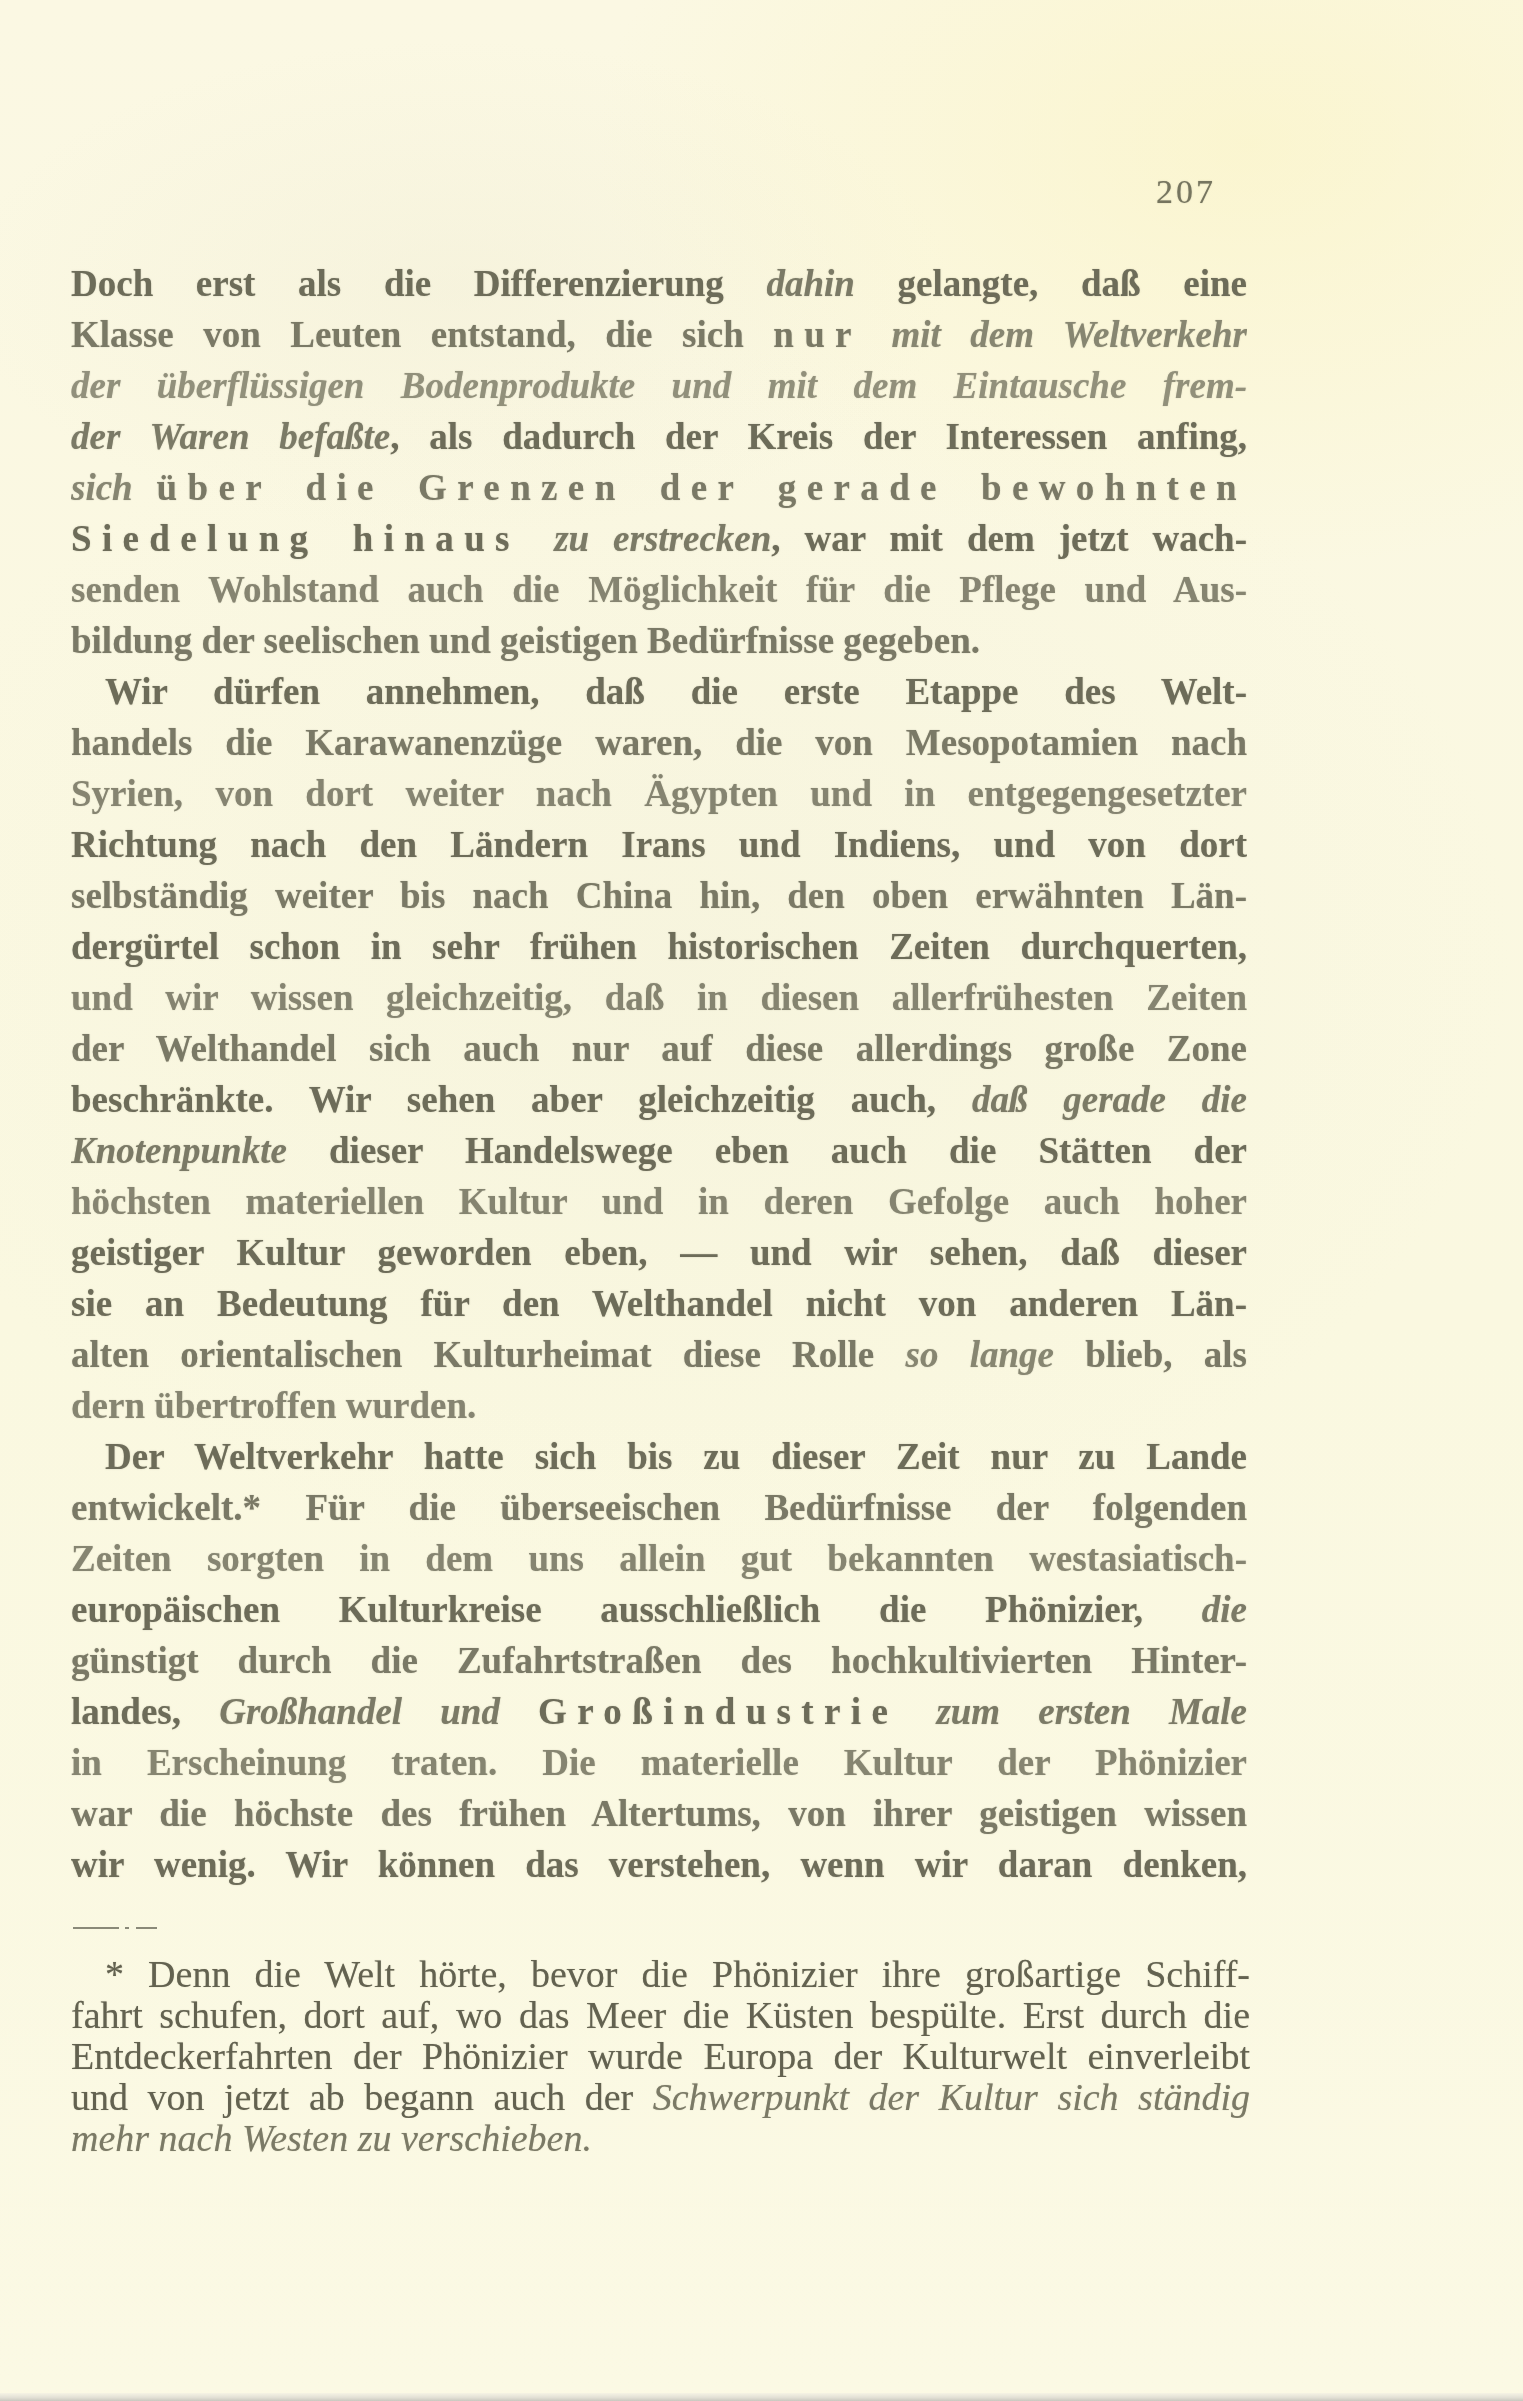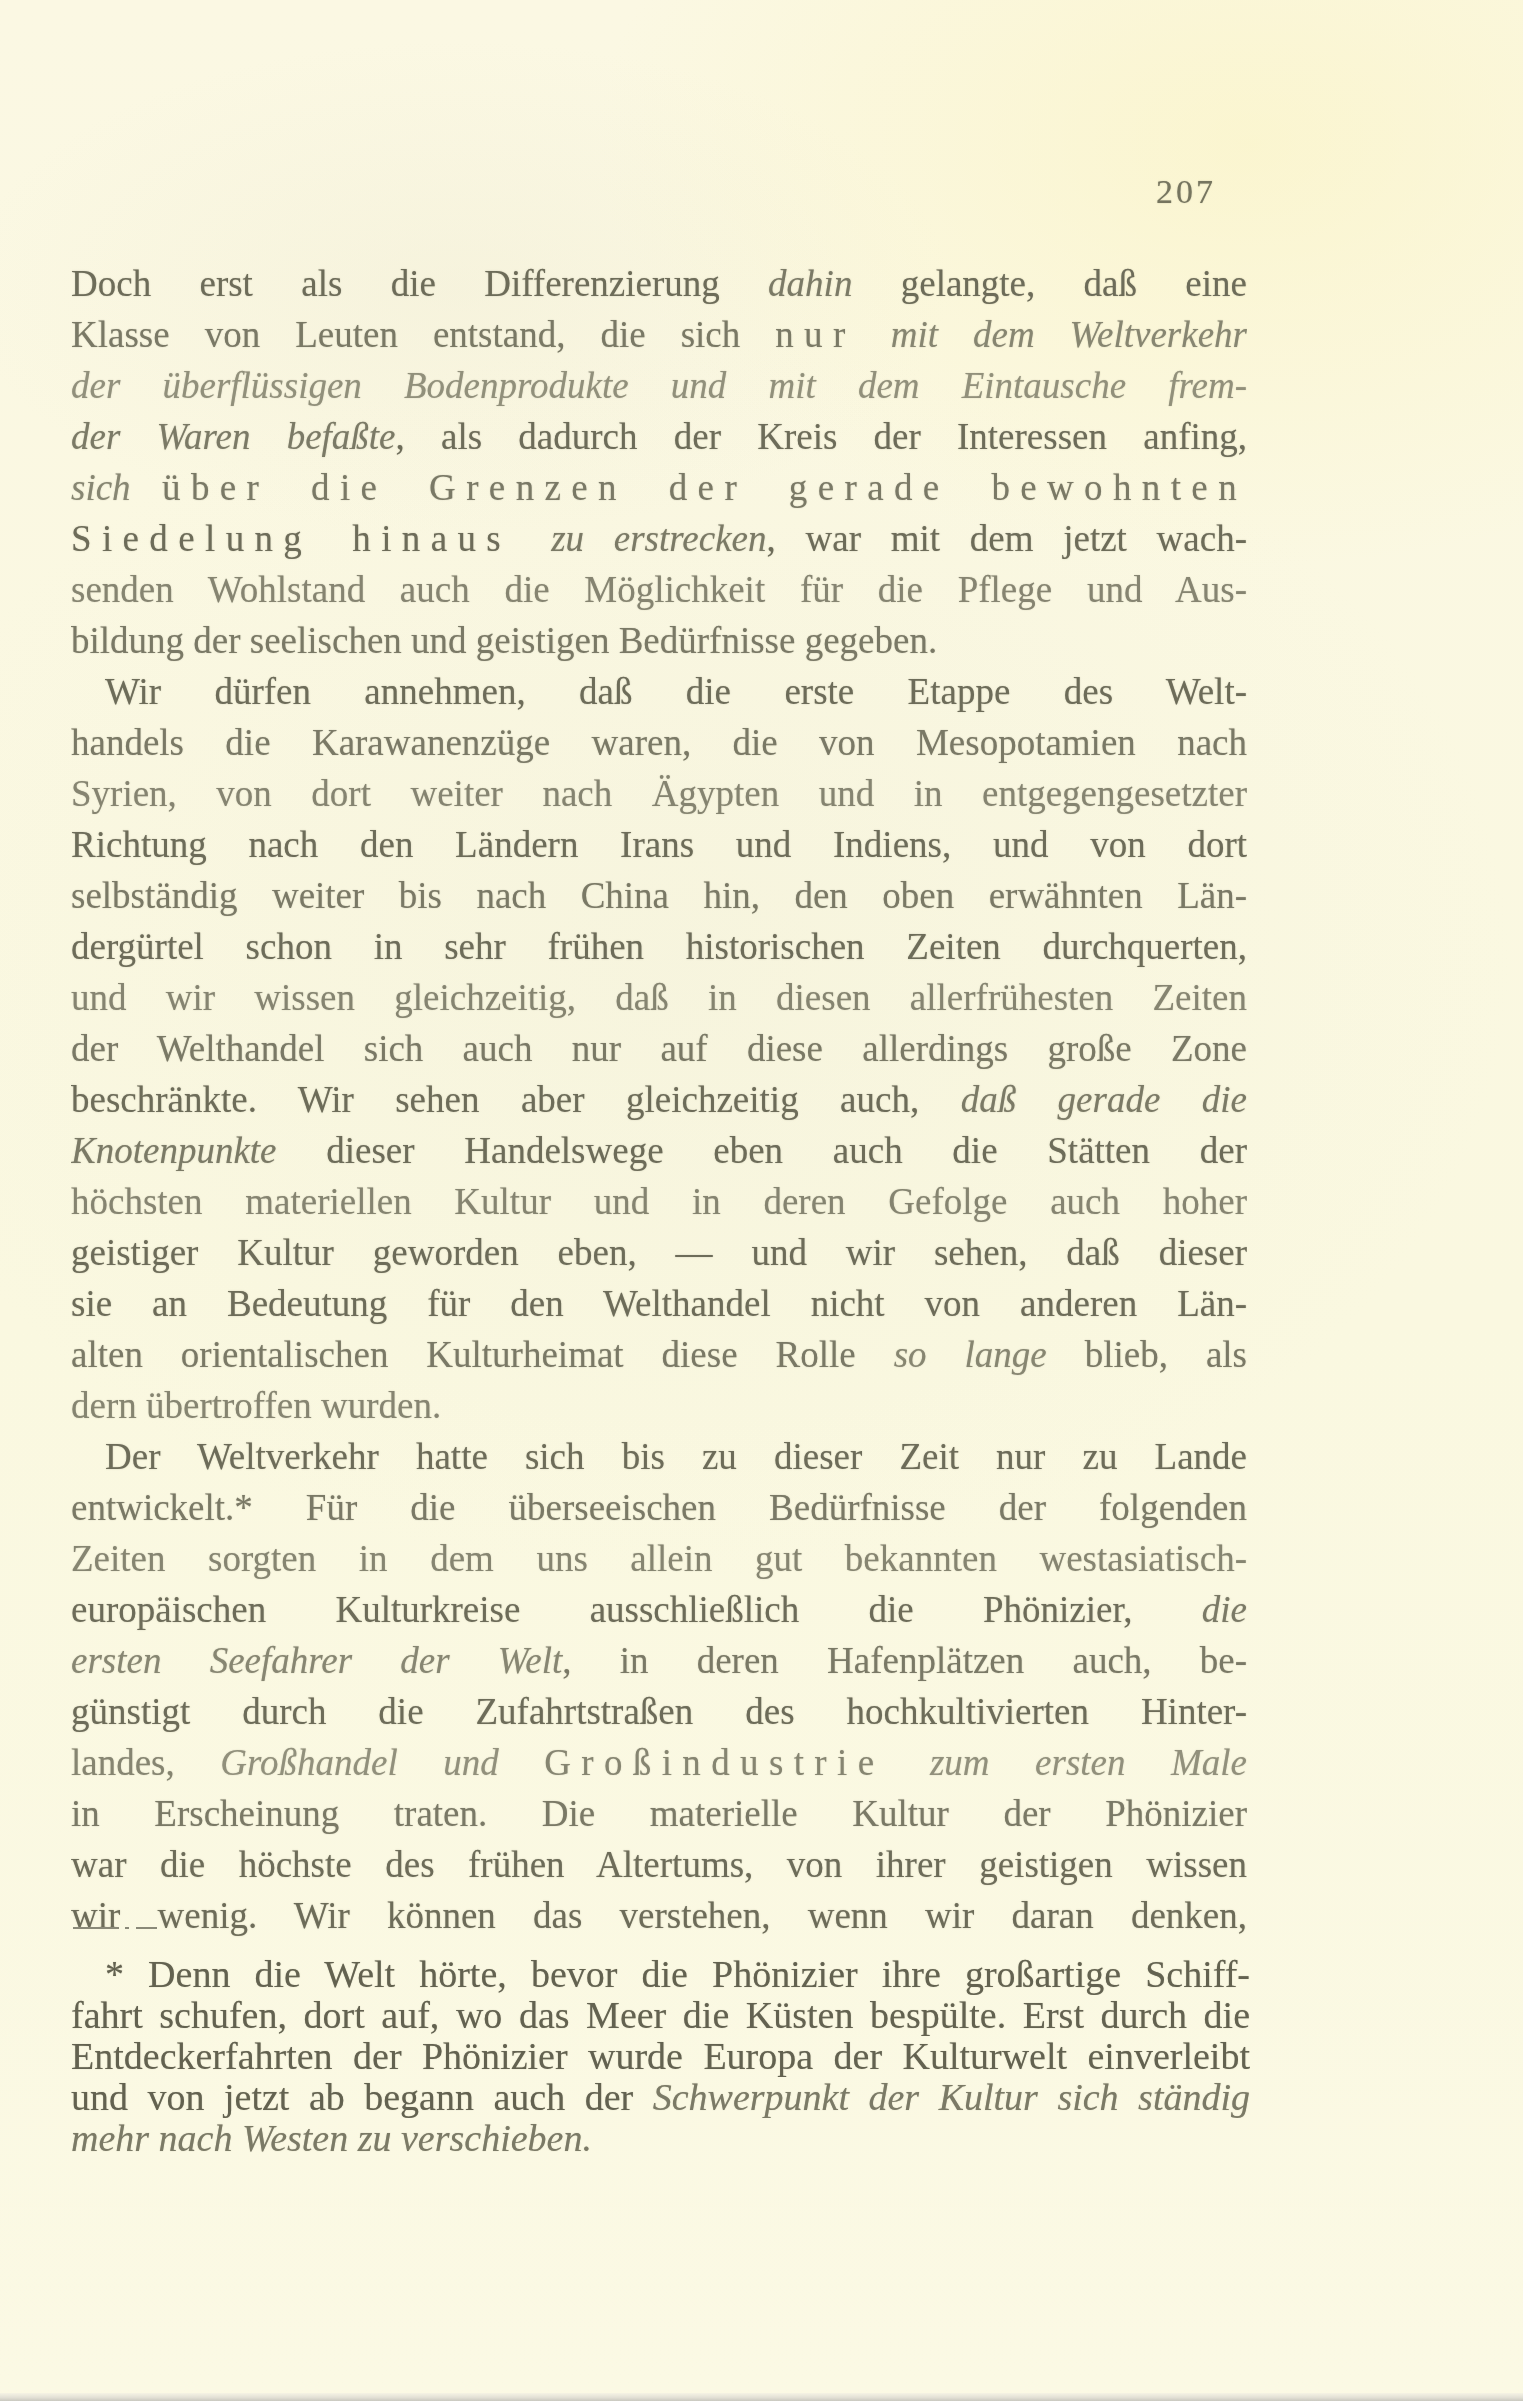--- a/index.html
+++ b/index.html
@@ -18,21 +18,21 @@
   }
   .pagenum{
     position:absolute;left:1156px;top:173px;
     font-size:34px;letter-spacing:3px;
     color:#76755f;
     text-shadow:0 0 1.2px rgba(118,117,95,.55);
   }
   .text-block{
     position:absolute;left:71px;top:258px;width:1176px;
   }
-  .para{margin:0;padding:0;}
+  .para{margin:0;padding:0;font-weight:bold;}
   .line{
     font-size:37px;
     line-height:51px;
     height:51px;
     overflow:hidden;
     text-align:justify;
     text-align-last:justify;
     text-shadow:0 0 1.2px rgba(109,108,89,.5);
     white-space:normal;
   }
@@ -93,21 +93,20 @@
         <div class="line"><span class="">geistiger Kultur geworden eben, — und wir sehen, daß dieser</span></div>
         <div class="line"><span class="">sie an Bedeutung für den Welthandel nicht von anderen Län-</span></div>
         <div class="line"><span class="">alten orientalischen Kulturheimat diese Rolle </span><span class="seg-i">so lange</span><span class=""> blieb, als</span></div>
         <div class="line lastline"><span class="">dern übertroffen wurden.</span></div>
       </div>
       <div class="para">
         <div class="line indent"><span class="">Der Weltverkehr hatte sich bis zu dieser Zeit nur zu Lande</span></div>
         <div class="line"><span class="">entwickelt.* Für die überseeischen Bedürfnisse der folgenden</span></div>
         <div class="line"><span class="">Zeiten sorgten in dem uns allein gut bekannten westasiatisch-</span></div>
         <div class="line"><span class="">europäischen Kulturkreise ausschließlich die Phönizier, </span><span class="seg-i">die</span></div>
-        <div class="line"><span class="seg-i">ersten Seefahrer der Welt</span><span class="">, in deren Hafenplätzen auch, be-</span></div>
         <div class="line"><span class="">günstigt durch die Zufahrtstraßen des hochkultivierten Hinter-</span></div>
         <div class="line"><span class="">landes, </span><span class="seg-i">Großhandel und</span><span class=""> </span><span class="seg-sp">Großindustrie</span><span class=""> </span><span class="seg-i">zum ersten Male</span></div>
         <div class="line"><span class="">in Erscheinung traten. Die materielle Kultur der Phönizier</span></div>
         <div class="line"><span class="">war die höchste des frühen Altertums, von ihrer geistigen wissen</span></div>
         <div class="line"><span class="">wir wenig. Wir können das verstehen, wenn wir daran denken,</span></div>
       </div>
     </div>
   <div class="fn-rule"></div>
   <div class="footnote-block">
       <div class="line indent"><span class="">* Denn die Welt hörte, bevor die Phönizier ihre großartige Schiff-</span></div>

